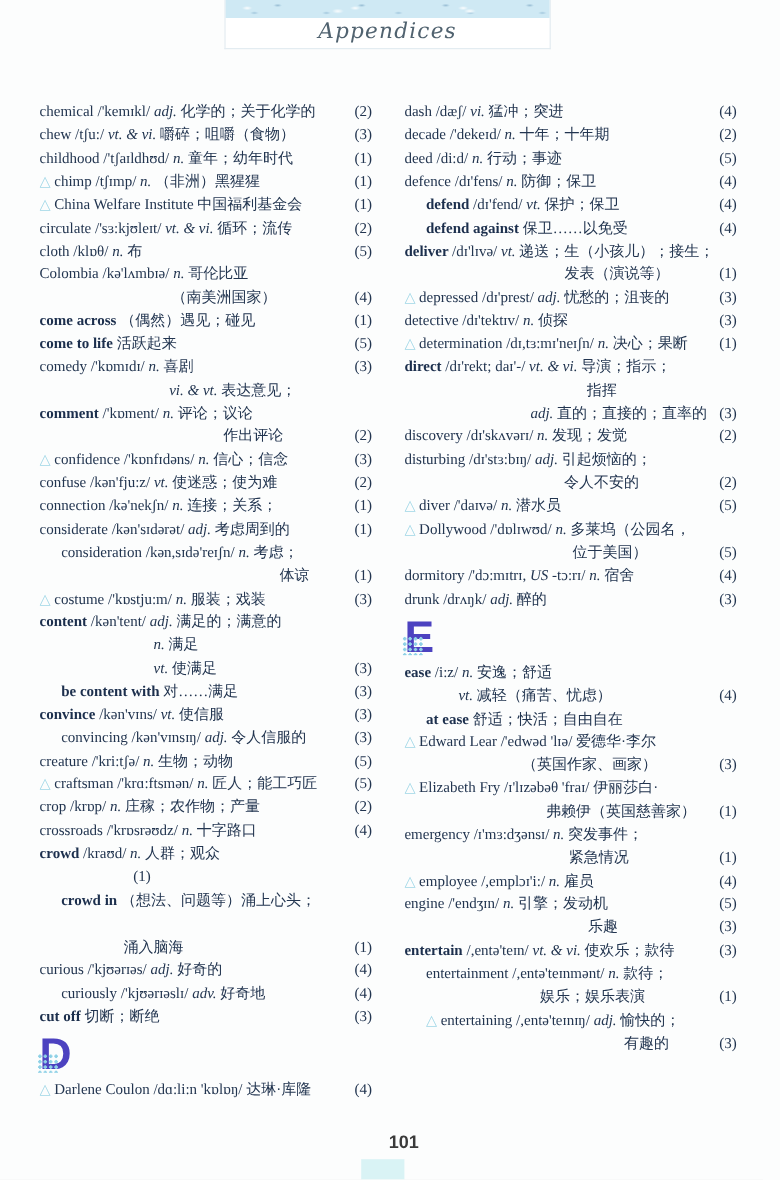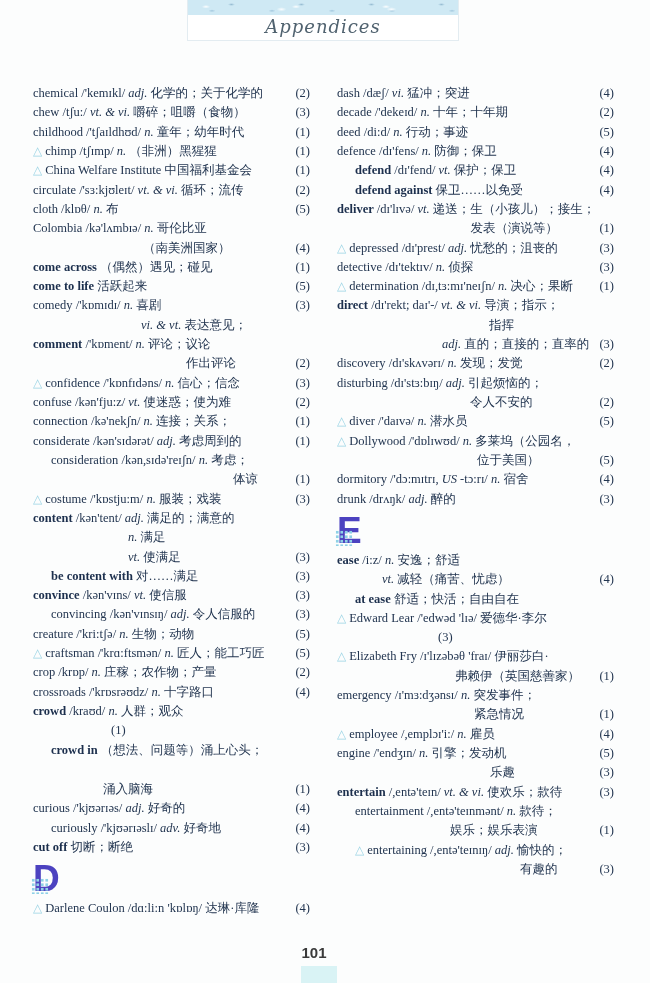--- a/index.html
+++ b/index.html
@@ -64,21 +64,21 @@
     color:#4c42c0;display:inline-block;position:relative;
   }
   .letter-dots{
     position:absolute;left:-2px;bottom:3px;width:18px;height:16px;
     background-image:radial-gradient(circle, #8ed1e6 1.3px, rgba(255,255,255,0) 1.5px);
     background-size:4.5px 4.5px;
   }
   
   .page-num{
     position:absolute;left:279px;top:944px;width:70px;
-    text-align:center;
+    text-align:right;
     font-family:"Liberation Sans",sans-serif;
     font-weight:bold;font-size:15px;color:#3a3a3a;
   }
   .footer-tab{
     position:absolute;left:301px;top:966px;width:36px;height:17px;
     background:#d9f3f5;
   }
 </style>
 </head>
 <body>
@@ -336,20 +336,21 @@
         <span class="content"><span class="seg-pos">vt.</span><span class="seg-cn"> 减轻（痛苦、忧虑）</span></span>
         <span class="num">(4)</span>
       </div>
       <div class="line" style="padding-left: 18px;">
         <span class="content"><span class="seg-wb">at ease </span><span class="seg-cn">舒适；快活；自由自在</span></span>
       </div>
       <div class="line">
         <span class="content"><span class="seg-tri">△ </span><span class="seg-w">Edward Lear /'edwəd 'lɪə/ </span><span class="seg-cn">爱德华·李尔</span></span>
       </div>
       <div class="line" style="padding-left: 98px;">
+        <span class="content"><span class="seg-cn">（英国作家、画家）</span></span>
         <span class="num">(3)</span>
       </div>
       <div class="line">
         <span class="content"><span class="seg-tri">△ </span><span class="seg-w">Elizabeth Fry /ɪ'lɪzəbəθ 'fraɪ/ </span><span class="seg-cn">伊丽莎白·</span></span>
       </div>
       <div class="line" style="padding-left: 118px;">
         <span class="content"><span class="seg-cn">弗赖伊（英国慈善家）</span></span>
         <span class="num">(1)</span>
       </div>
       <div class="line">

